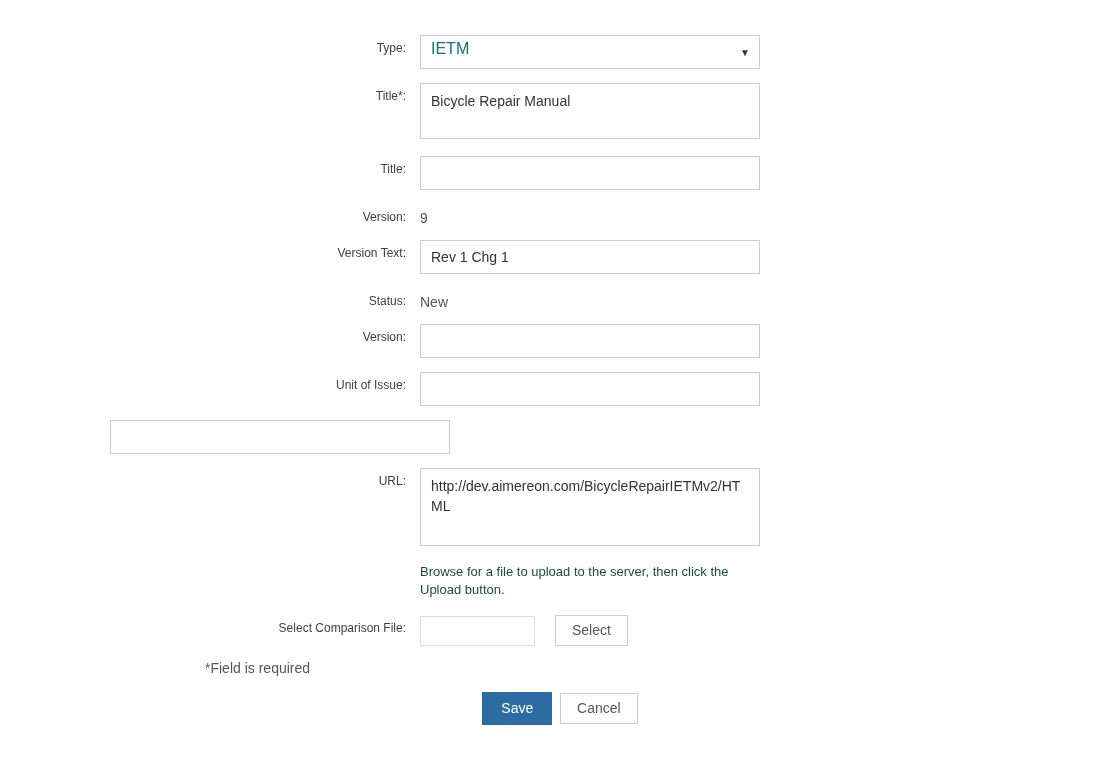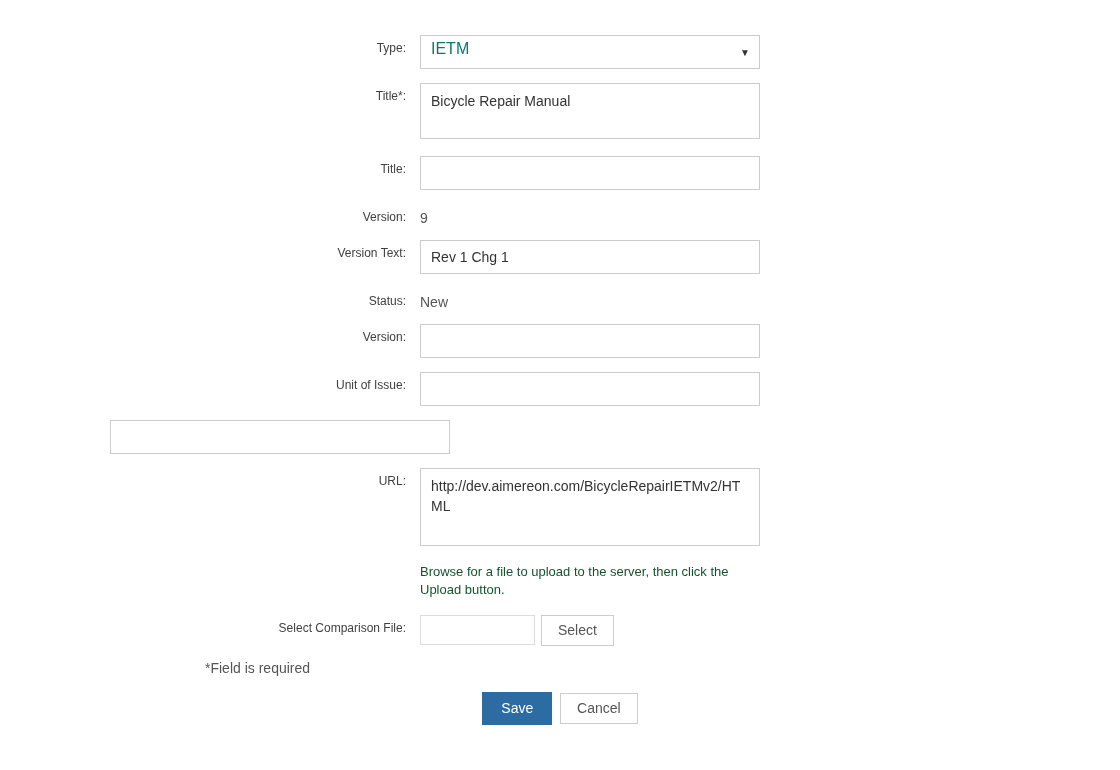--- a/index.html
+++ b/index.html
@@ -128,22 +128,22 @@
     color: #555;
   }
   .hint-text {
     color: #14532d;
     font-size: 13px;
     line-height: 1.4;
     margin-bottom: 10px;
   }
   .file-row {
     display: flex;
-    gap: 6px;
-    align-items: flex-start;
+    gap: 20px;
+    align-items: center;
   }
   .file-box {
     width: 115px;
     height: 30px;
     border: 1px solid #ddd;
   }
   .btn {
     display: inline-block;
     padding: 6px 16px;
     font-size: 14px;

